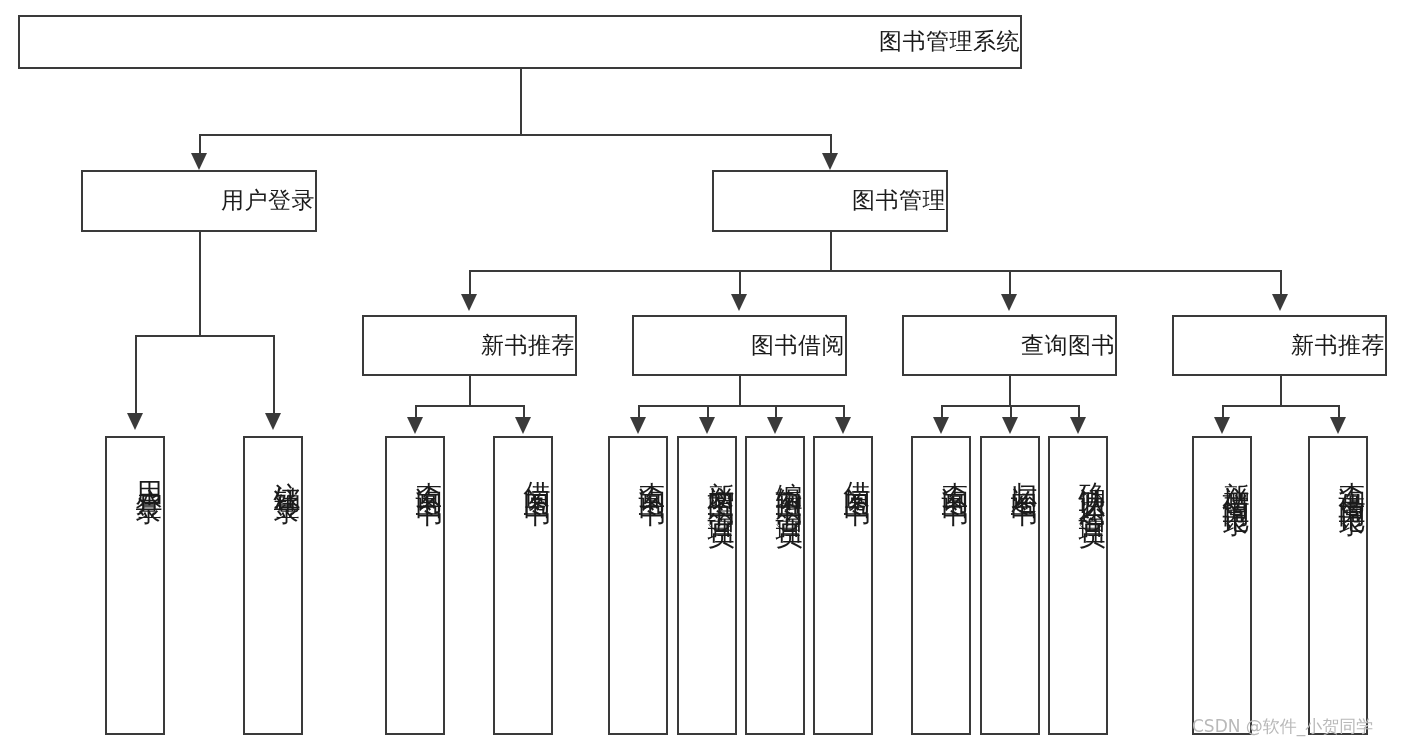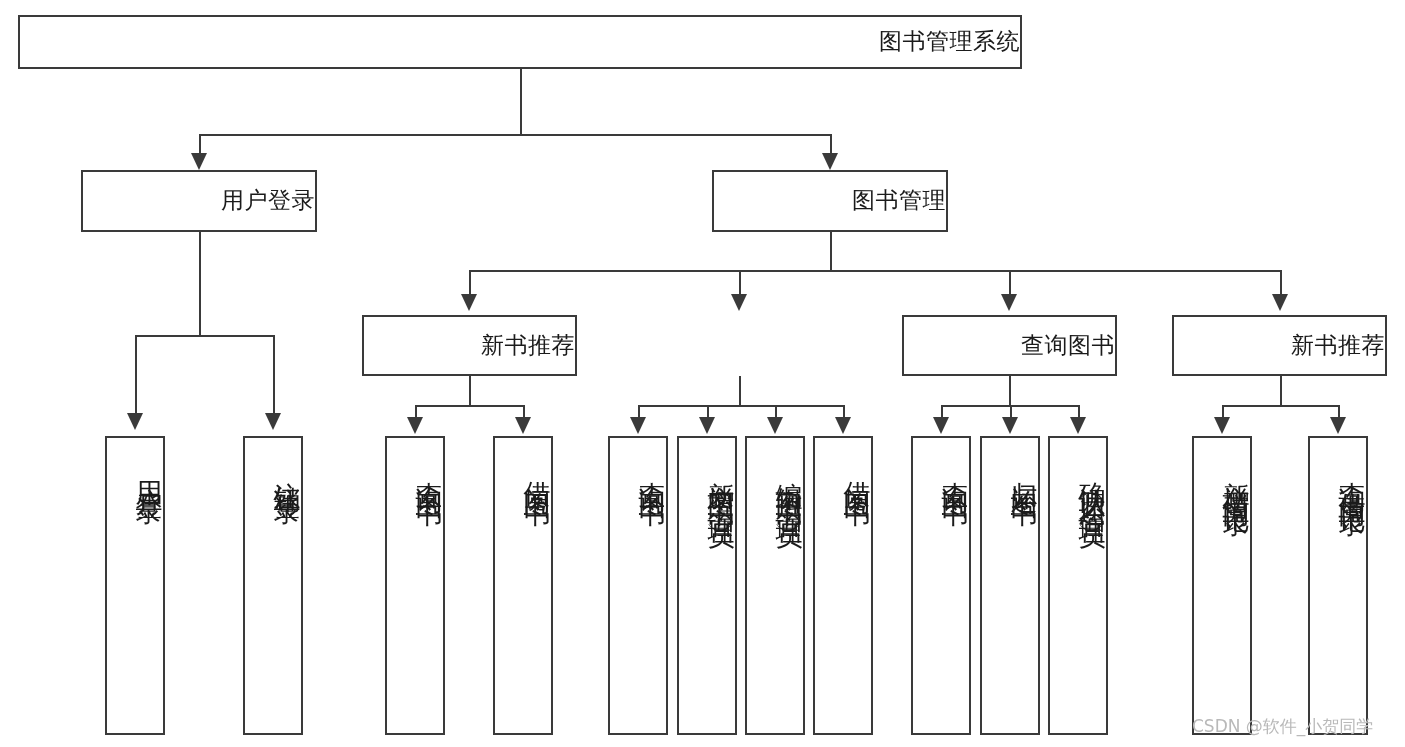--- a/index.html
+++ b/index.html
@@ -115,20 +115,23 @@
   <div class="vline" style="left:739px;top:270px;height:26px;"></div>
   <div class="arrow" style="left:731px;top:294px;"></div>
   <div class="vline" style="left:1009px;top:270px;height:26px;"></div>
   <div class="arrow" style="left:1001px;top:294px;"></div>
   <div class="vline" style="left:1280px;top:270px;height:26px;"></div>
   <div class="arrow" style="left:1272px;top:294px;"></div>
 
   <div class="node horiz" style="left:362px;top:315px;width:215px;height:61px;">
     <span class="txt">新书推荐</span>
   </div>
+  <div class="node horiz" style="left:632px;top:315px;width:215px;height:61px;">
+    <span class="txt">图书借阅</span>
+  </div>
   <div class="node horiz" style="left:902px;top:315px;width:215px;height:61px;">
     <span class="txt">查询图书</span>
   </div>
   <div class="node horiz" style="left:1172px;top:315px;width:215px;height:61px;">
     <span class="txt">新书推荐</span>
   </div>
 
   <div class="vline" style="left:469px;top:376px;height:29px;"></div>
   <div class="hline" style="left:415px;top:405px;width:108px;"></div>
   <div class="vline" style="left:415px;top:405px;height:14px;"></div>

